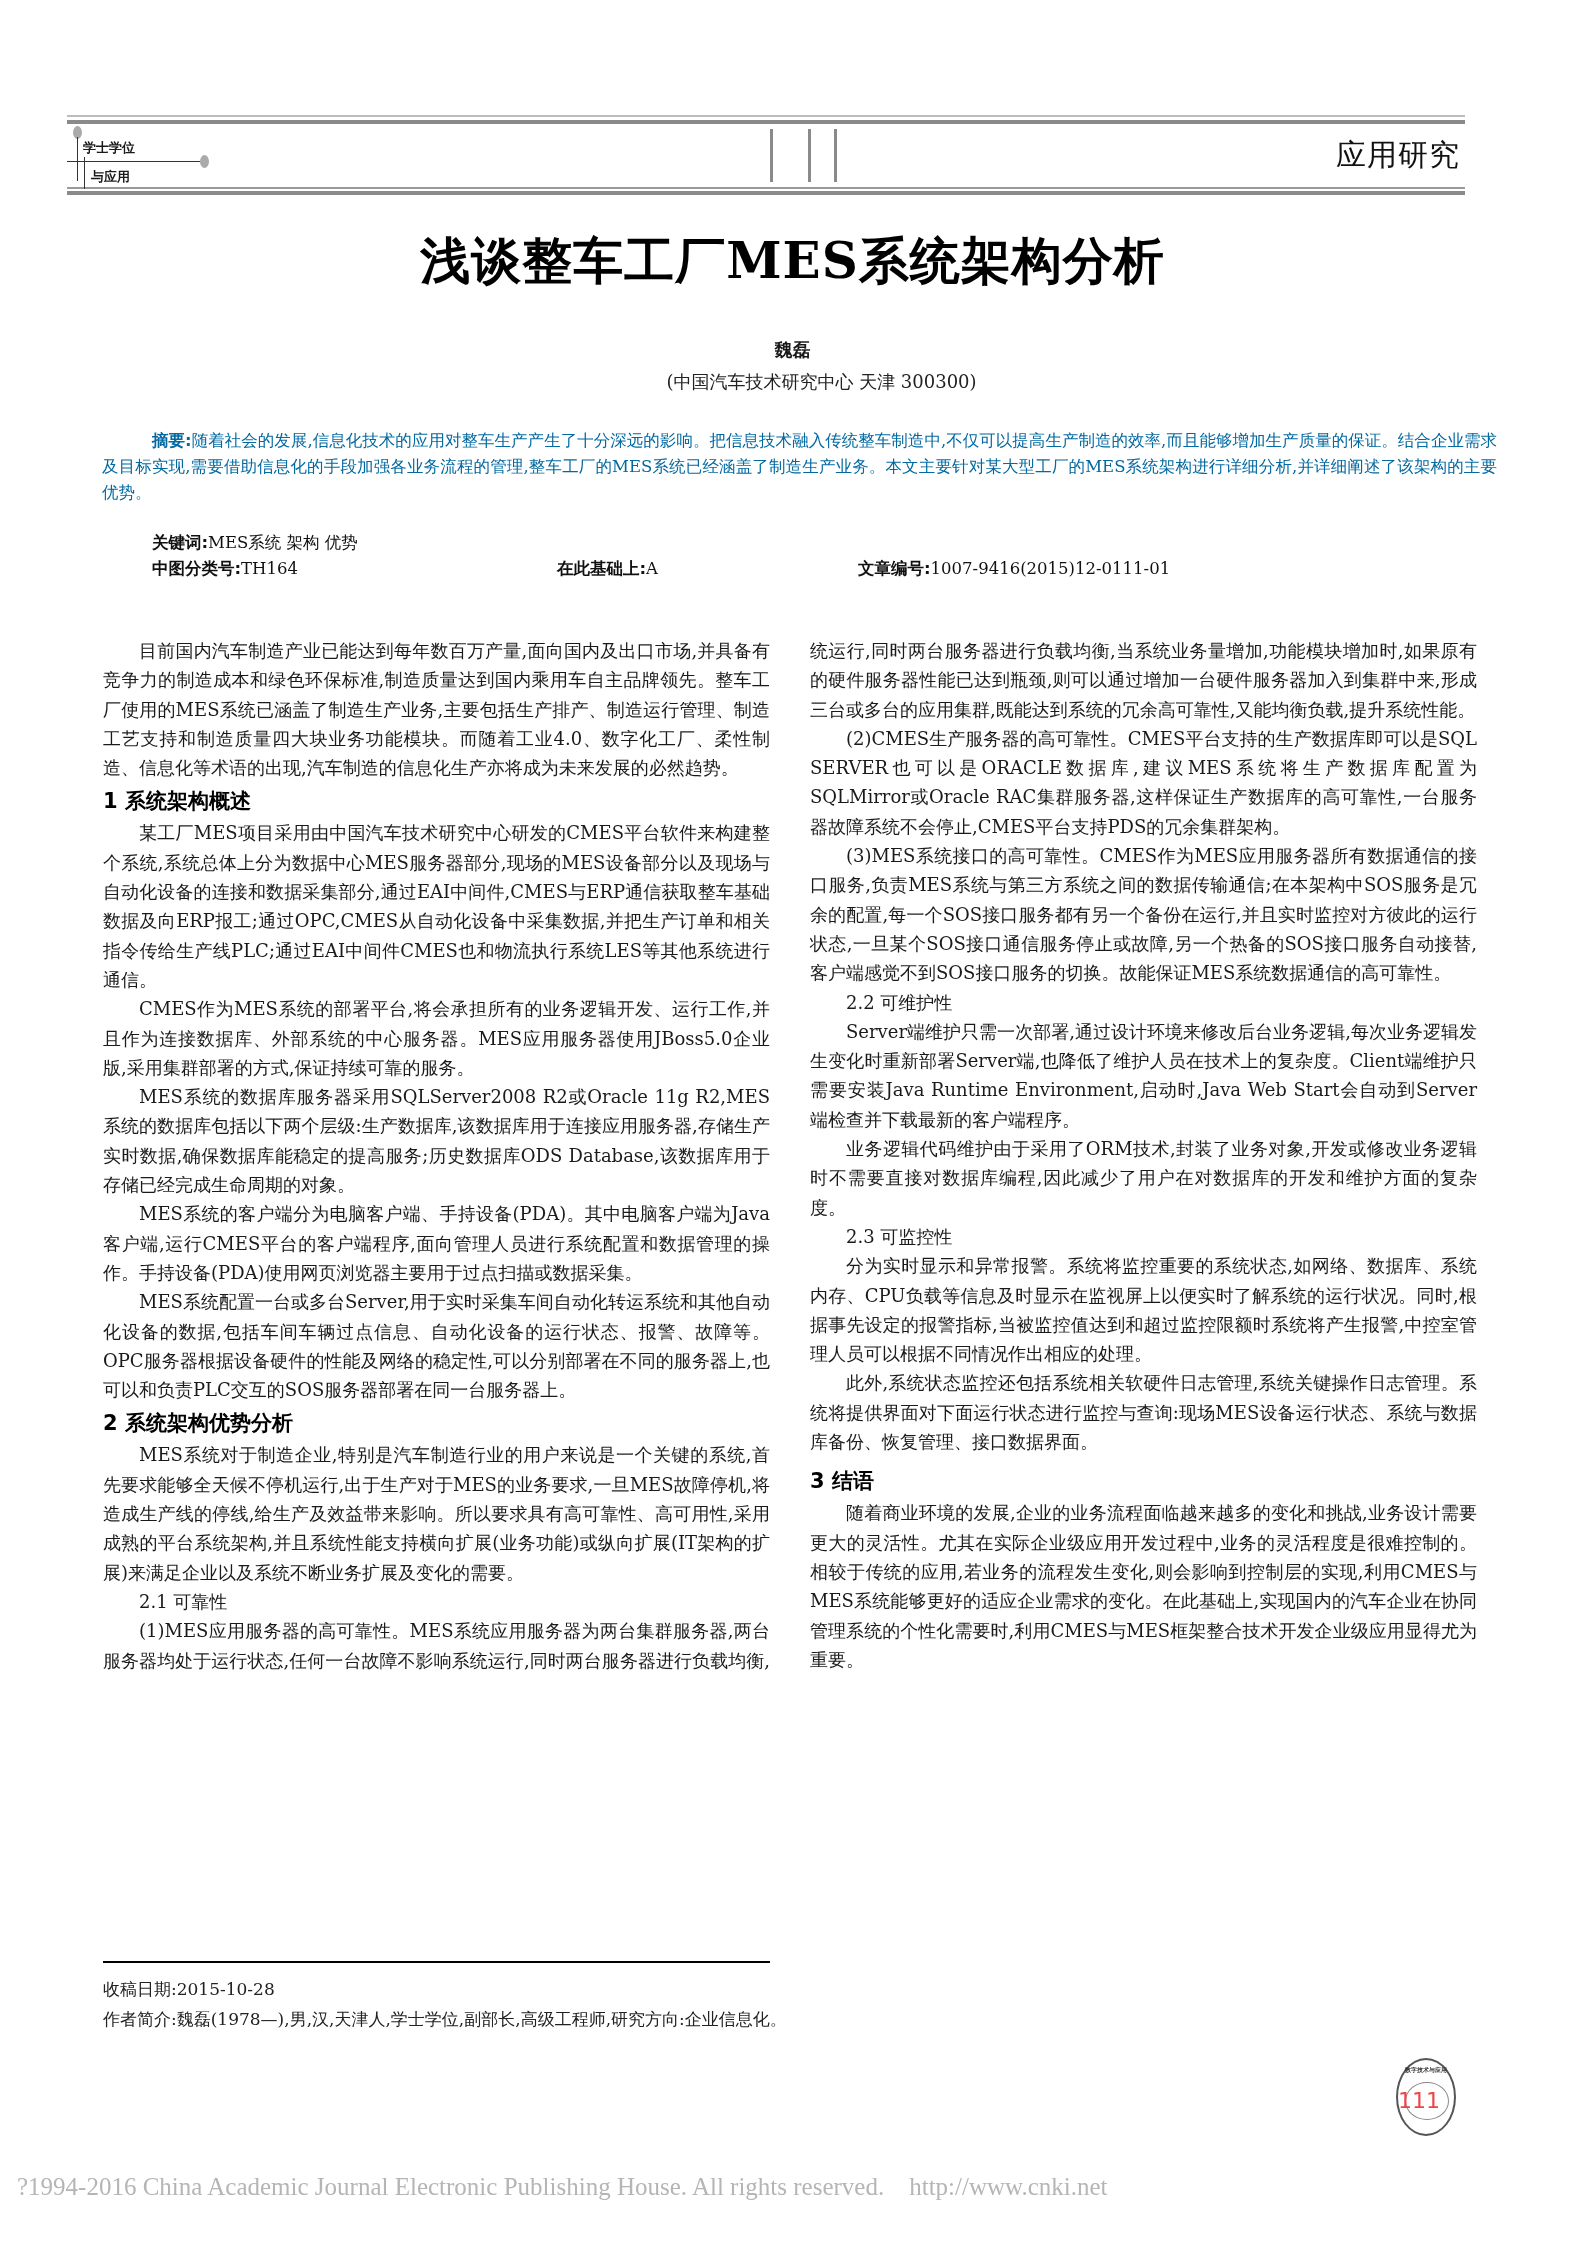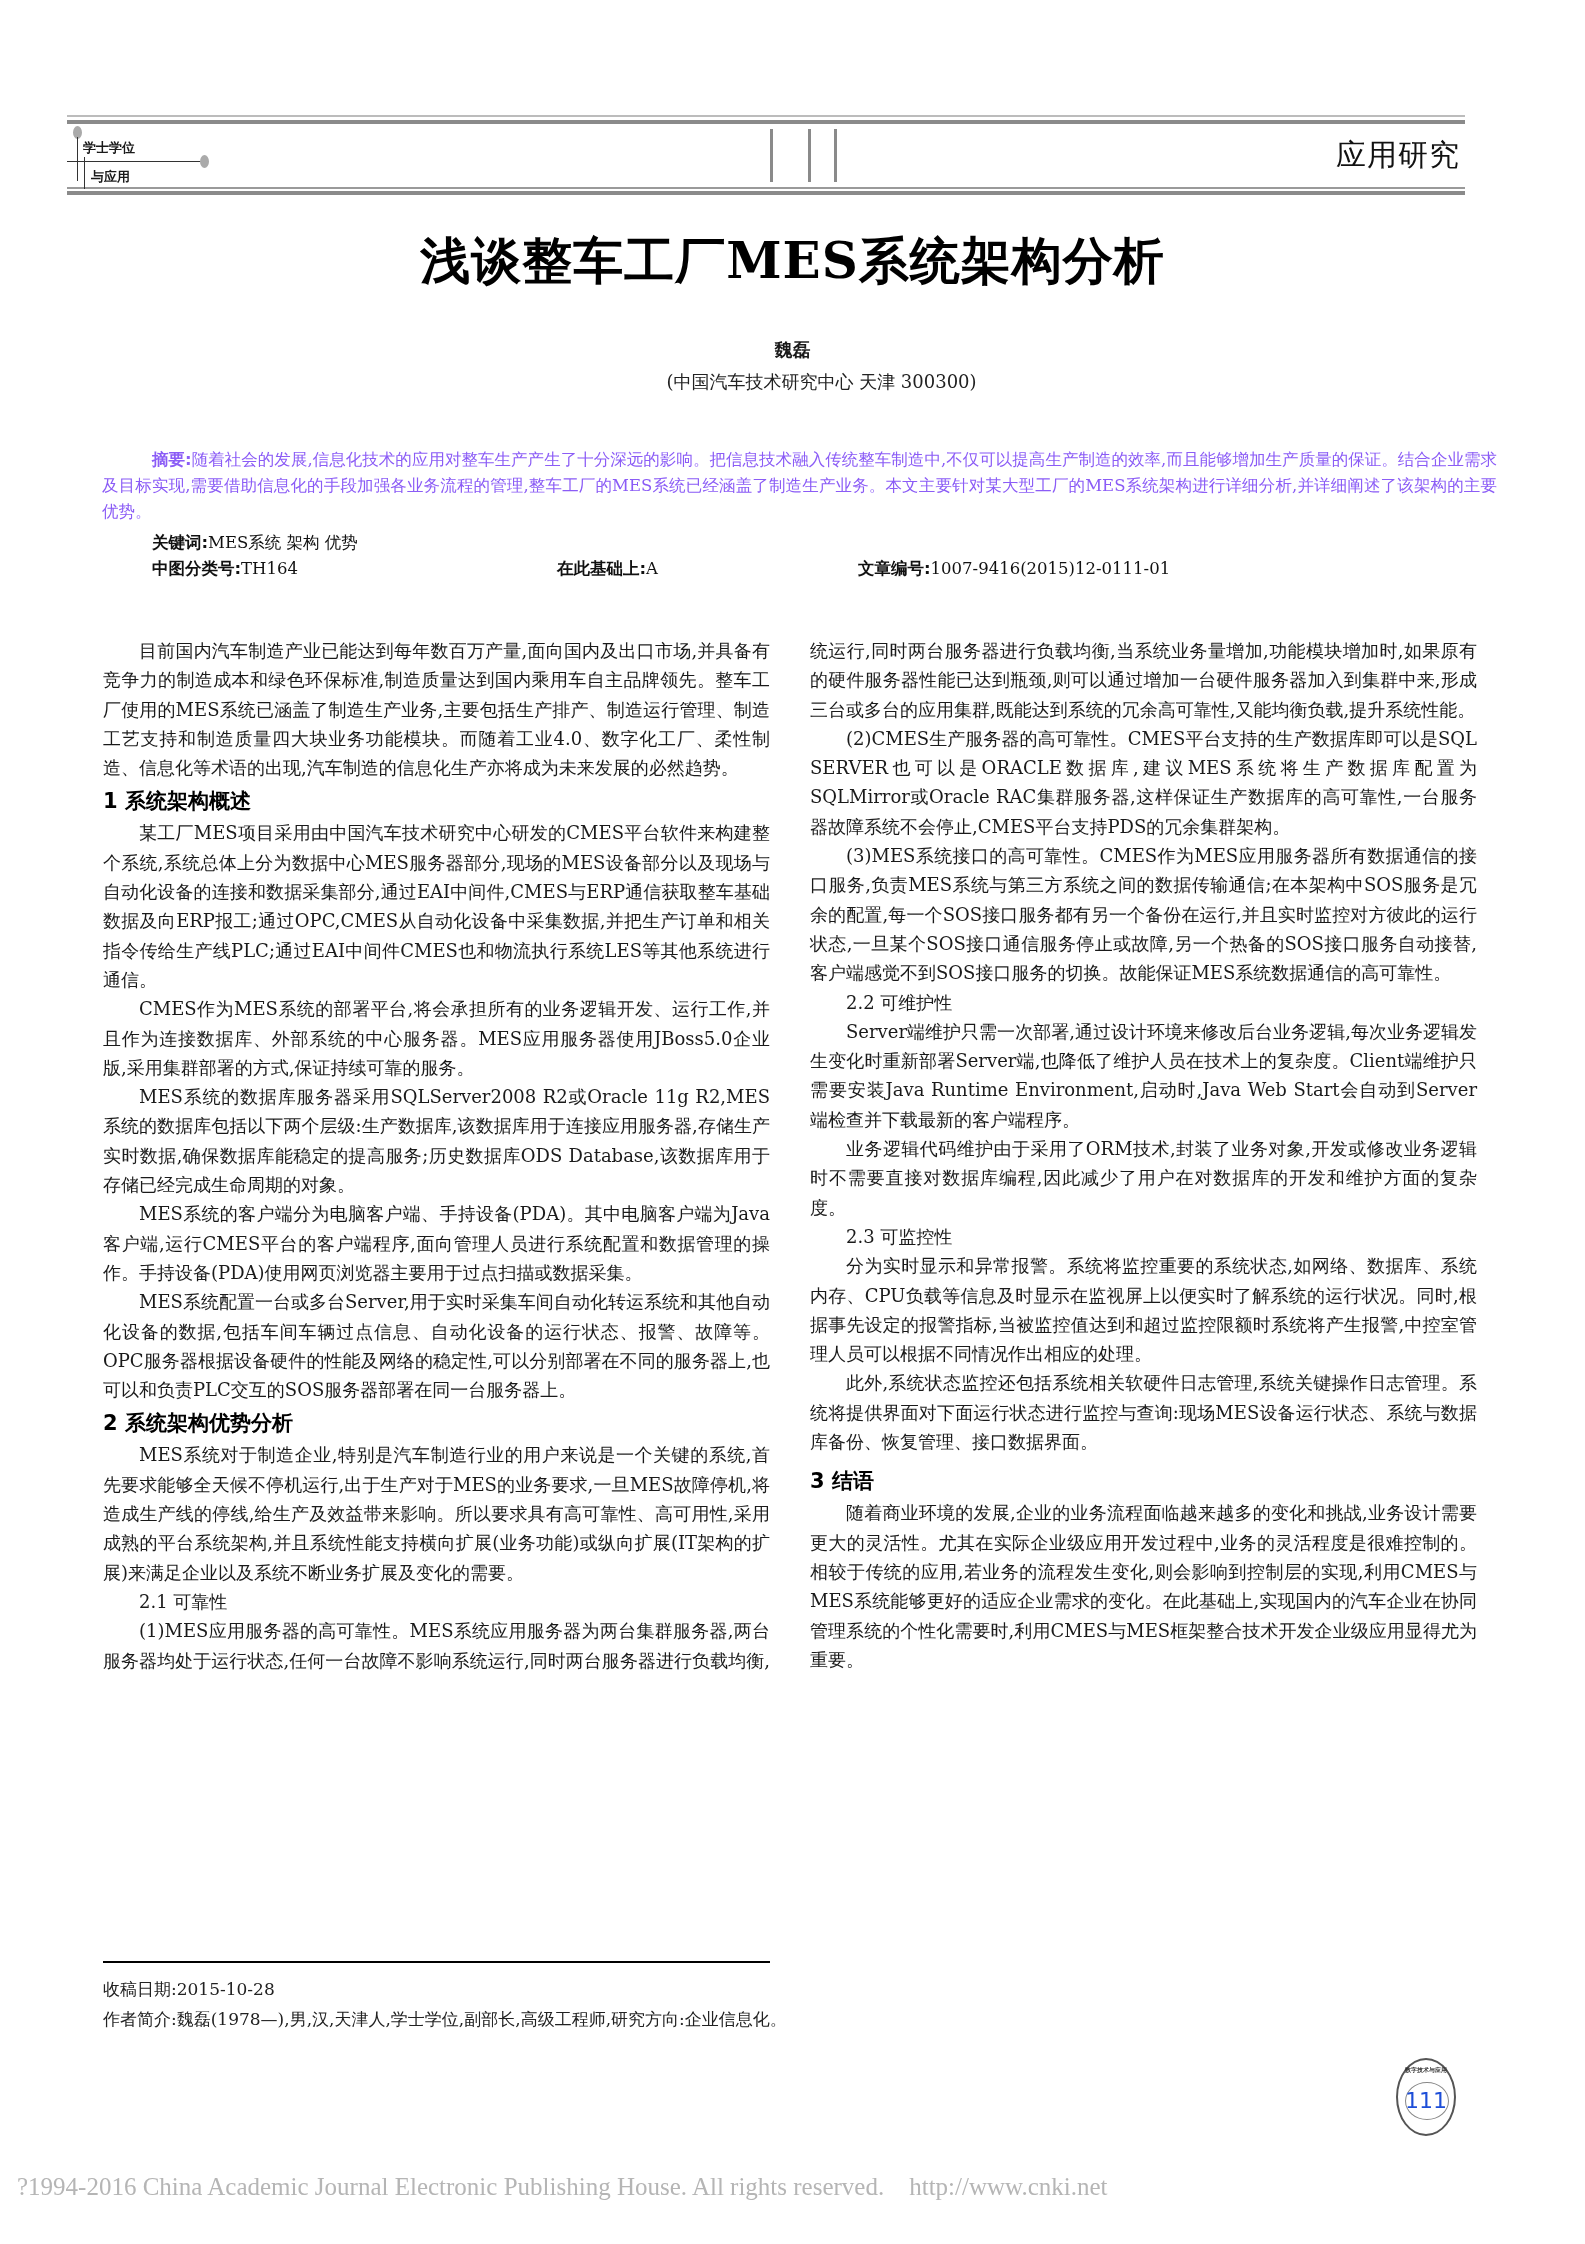--- a/index.html
+++ b/index.html
@@ -28,23 +28,23 @@
 
   
   .title { position: absolute; left: 0; width: 1585px; top: 228px; text-align: center;
            font-size: 50px; font-weight: bold; font-family: "DejaVu Serif", serif; color: #000;
            letter-spacing: 1px; }
   .author { position: absolute; left: 0; width: 1585px; top: 338px; text-align: center;
             font-size: 18px; font-weight: bold; font-family: "DejaVu Sans", sans-serif; }
   .affil { position: absolute; left: 0; width: 1585px; top: 370px; text-align: center;
            font-size: 18px; font-family: "DejaVu Serif", serif; color: #222; padding-left: 29px; }
 
-  .abstract { position: absolute; left: 102px; width: 1395px; top: 447px;
+  .abstract { position: absolute; left: 102px; width: 1395px; top: 428px;
               font-size: 16.5px; line-height: 26px; text-indent: 50px; text-align: justify;
-              font-family: "DejaVu Serif", serif; color: #8b5cf6; }
+              font-family: "DejaVu Serif", serif; color: #0369a1; }
   .abstract b, .meta b { font-family: "DejaVu Sans", sans-serif; font-weight: bold; }
   .meta { position: absolute; font-size: 16.5px; font-family: "DejaVu Serif", serif; color: #111; }
 
   
   .col { position: absolute; top: 636px; width: 667px; font-size: 18px; line-height: 29.3px;
          text-align: justify; font-family: "DejaVu Serif", serif; color: #1a1a1a; }
   .col.left { left: 103px; }
   .col.right { left: 810px; }
   .col p { margin: 0; text-indent: 2em; }
   .col p.noind { text-indent: 0; }
@@ -54,22 +54,22 @@
 
   
   .fn-rule { position: absolute; left: 103px; top: 1961px; width: 667px; height: 2px; background: #000; }
   .fn { position: absolute; left: 103px; font-size: 17px; font-family: "DejaVu Serif", serif; color: #222; }
 
   
   .seal { position: absolute; left: 1396px; top: 2058px; width: 60px; height: 78px;
           border: 2px solid #555; border-radius: 50%; box-sizing: border-box; }
   .seal .inner { position: absolute; left: 7px; top: 22px; width: 42px; height: 36px;
                  border: 1px solid #888; border-radius: 50%; }
-  .seal .num { position: absolute; left: 0; width: 56px; top: 28px; text-align: center;
-               font-size: 22px; font-family: "DejaVu Sans", sans-serif; color: #1d4ed8; }
+  .seal .num { position: absolute; left: 0; width: 56px; top: 28px; 
+               font-size: 22px; font-family: "DejaVu Sans", sans-serif; color: #ef4444; }
   .seal .arc { position: absolute; left: 0; width: 56px; top: 6px; text-align: center;
                font-size: 6px; font-weight: bold; font-family: "DejaVu Sans", sans-serif; color: #333; }
 
   .copyright { position: absolute; left: 17px; top: 2173px; font-size: 25px;
                font-family: "Liberation Serif", serif; color: #b5b5b5; white-space: pre; }
 </style>
 </head>
 <body>
 
 <div class="hdr">

